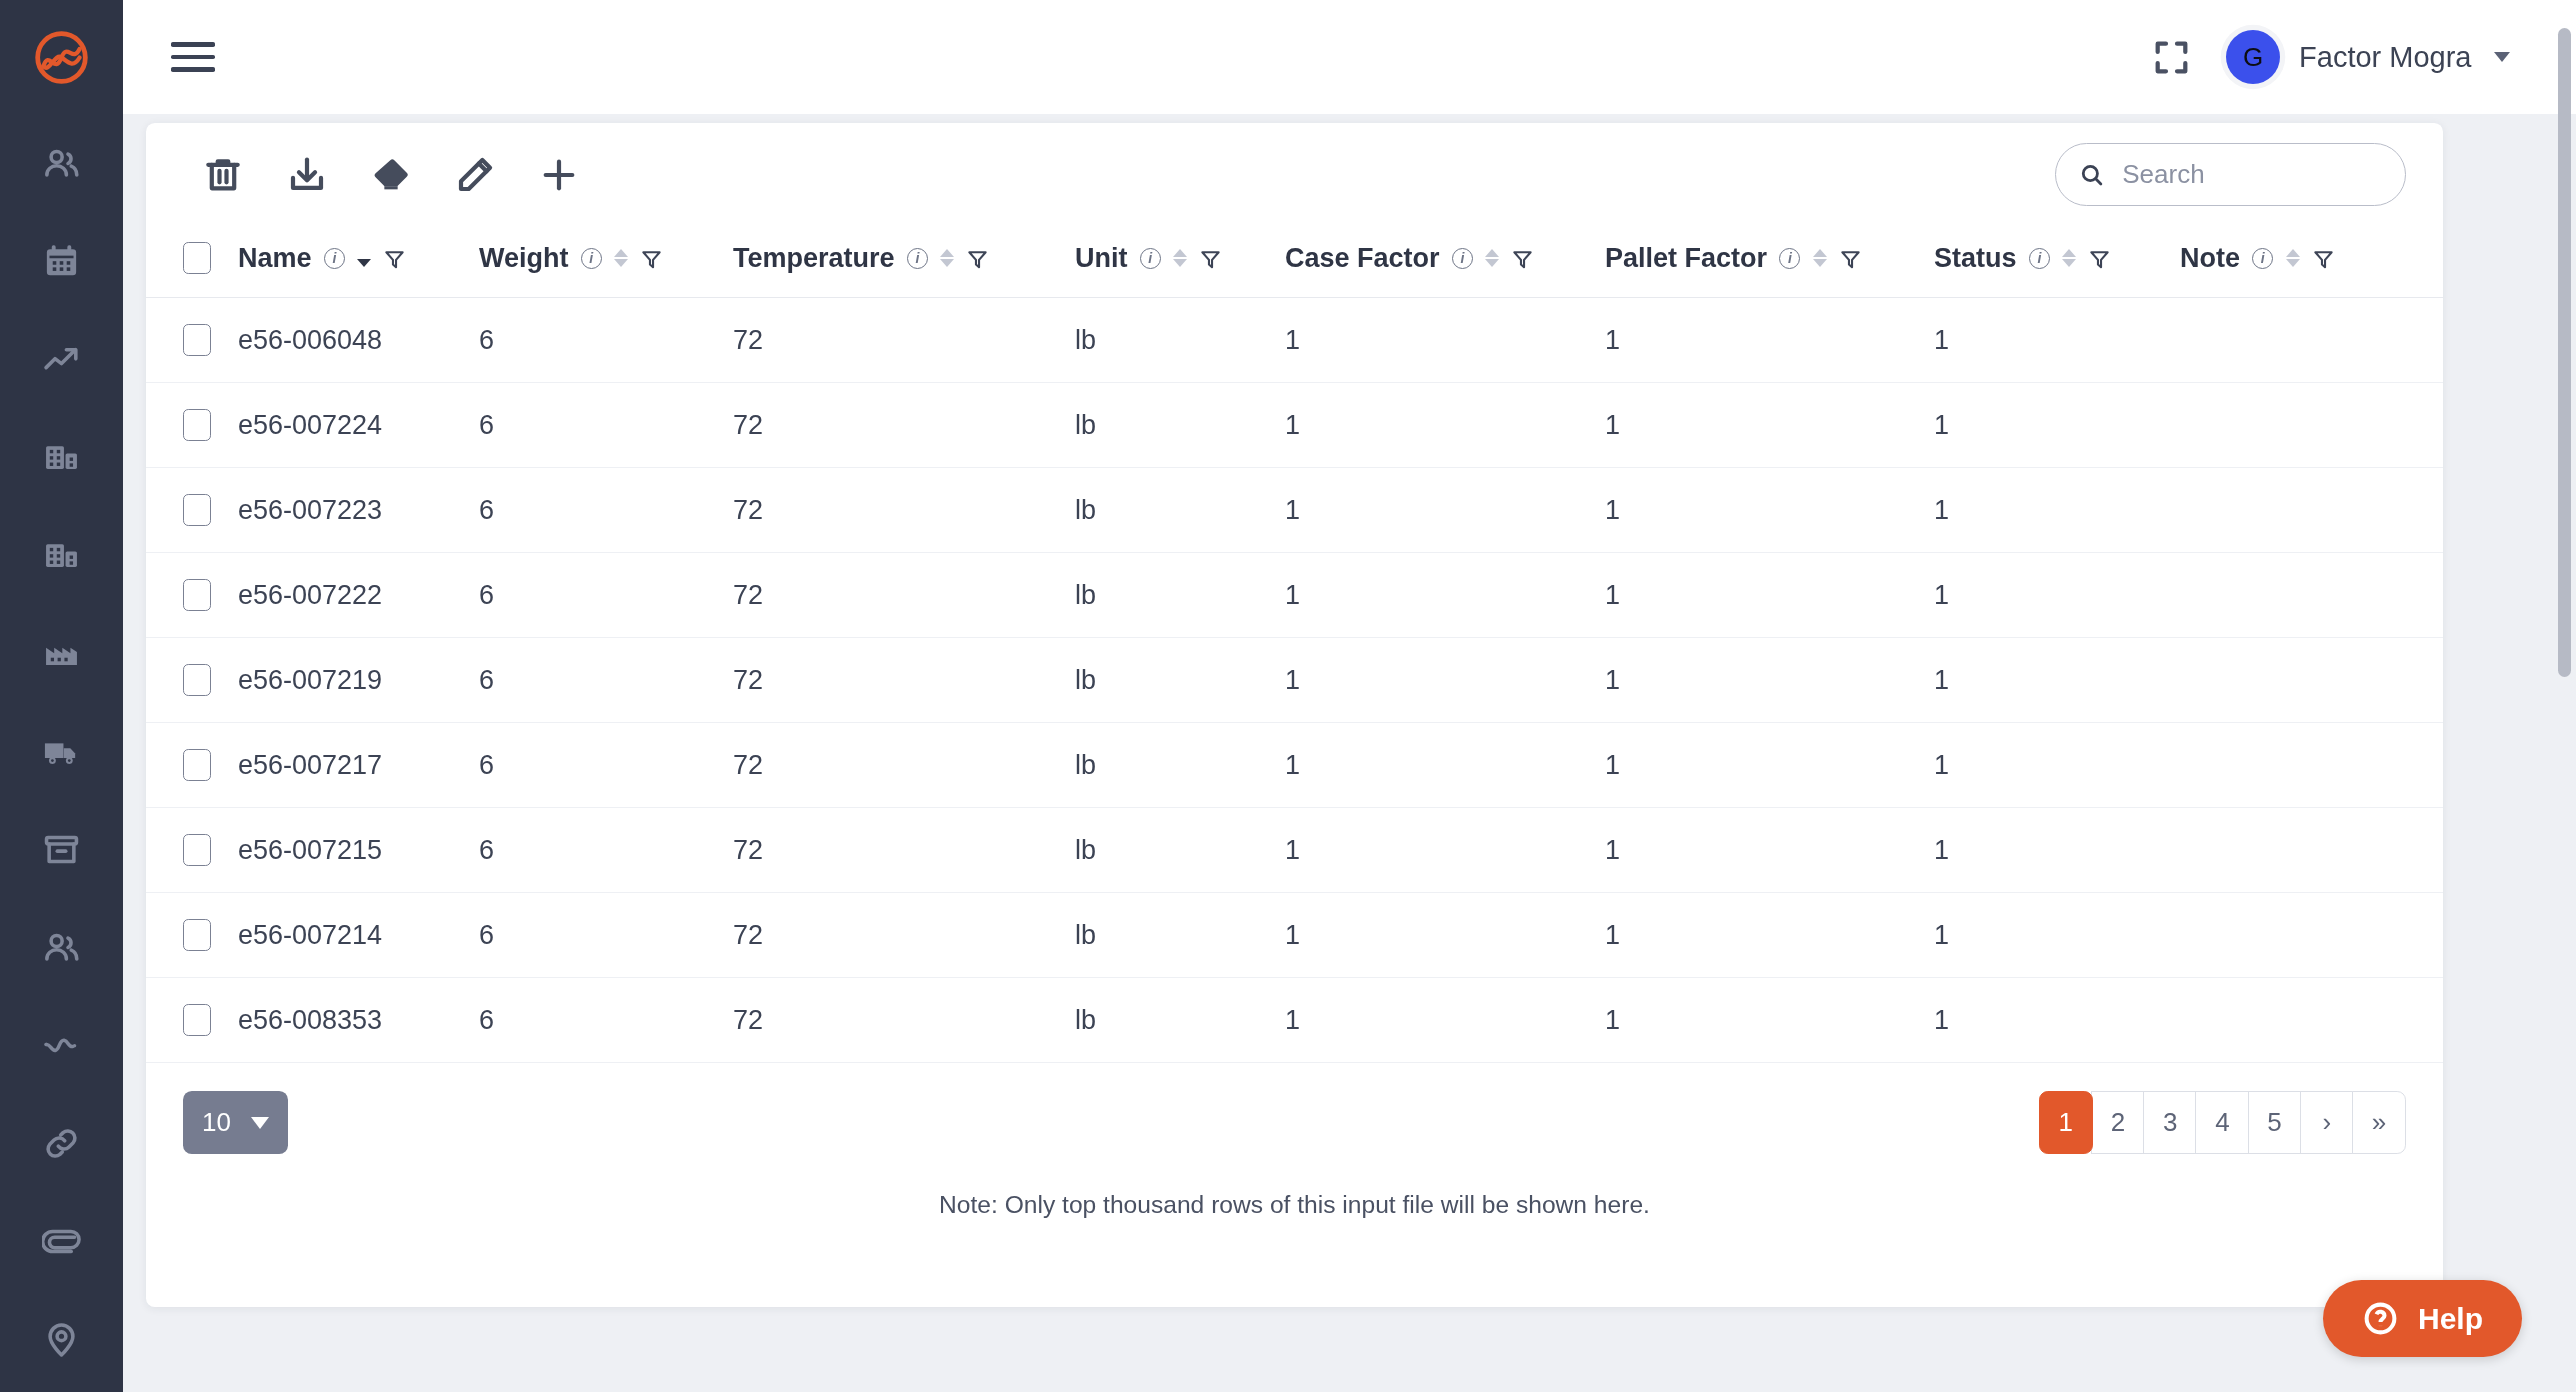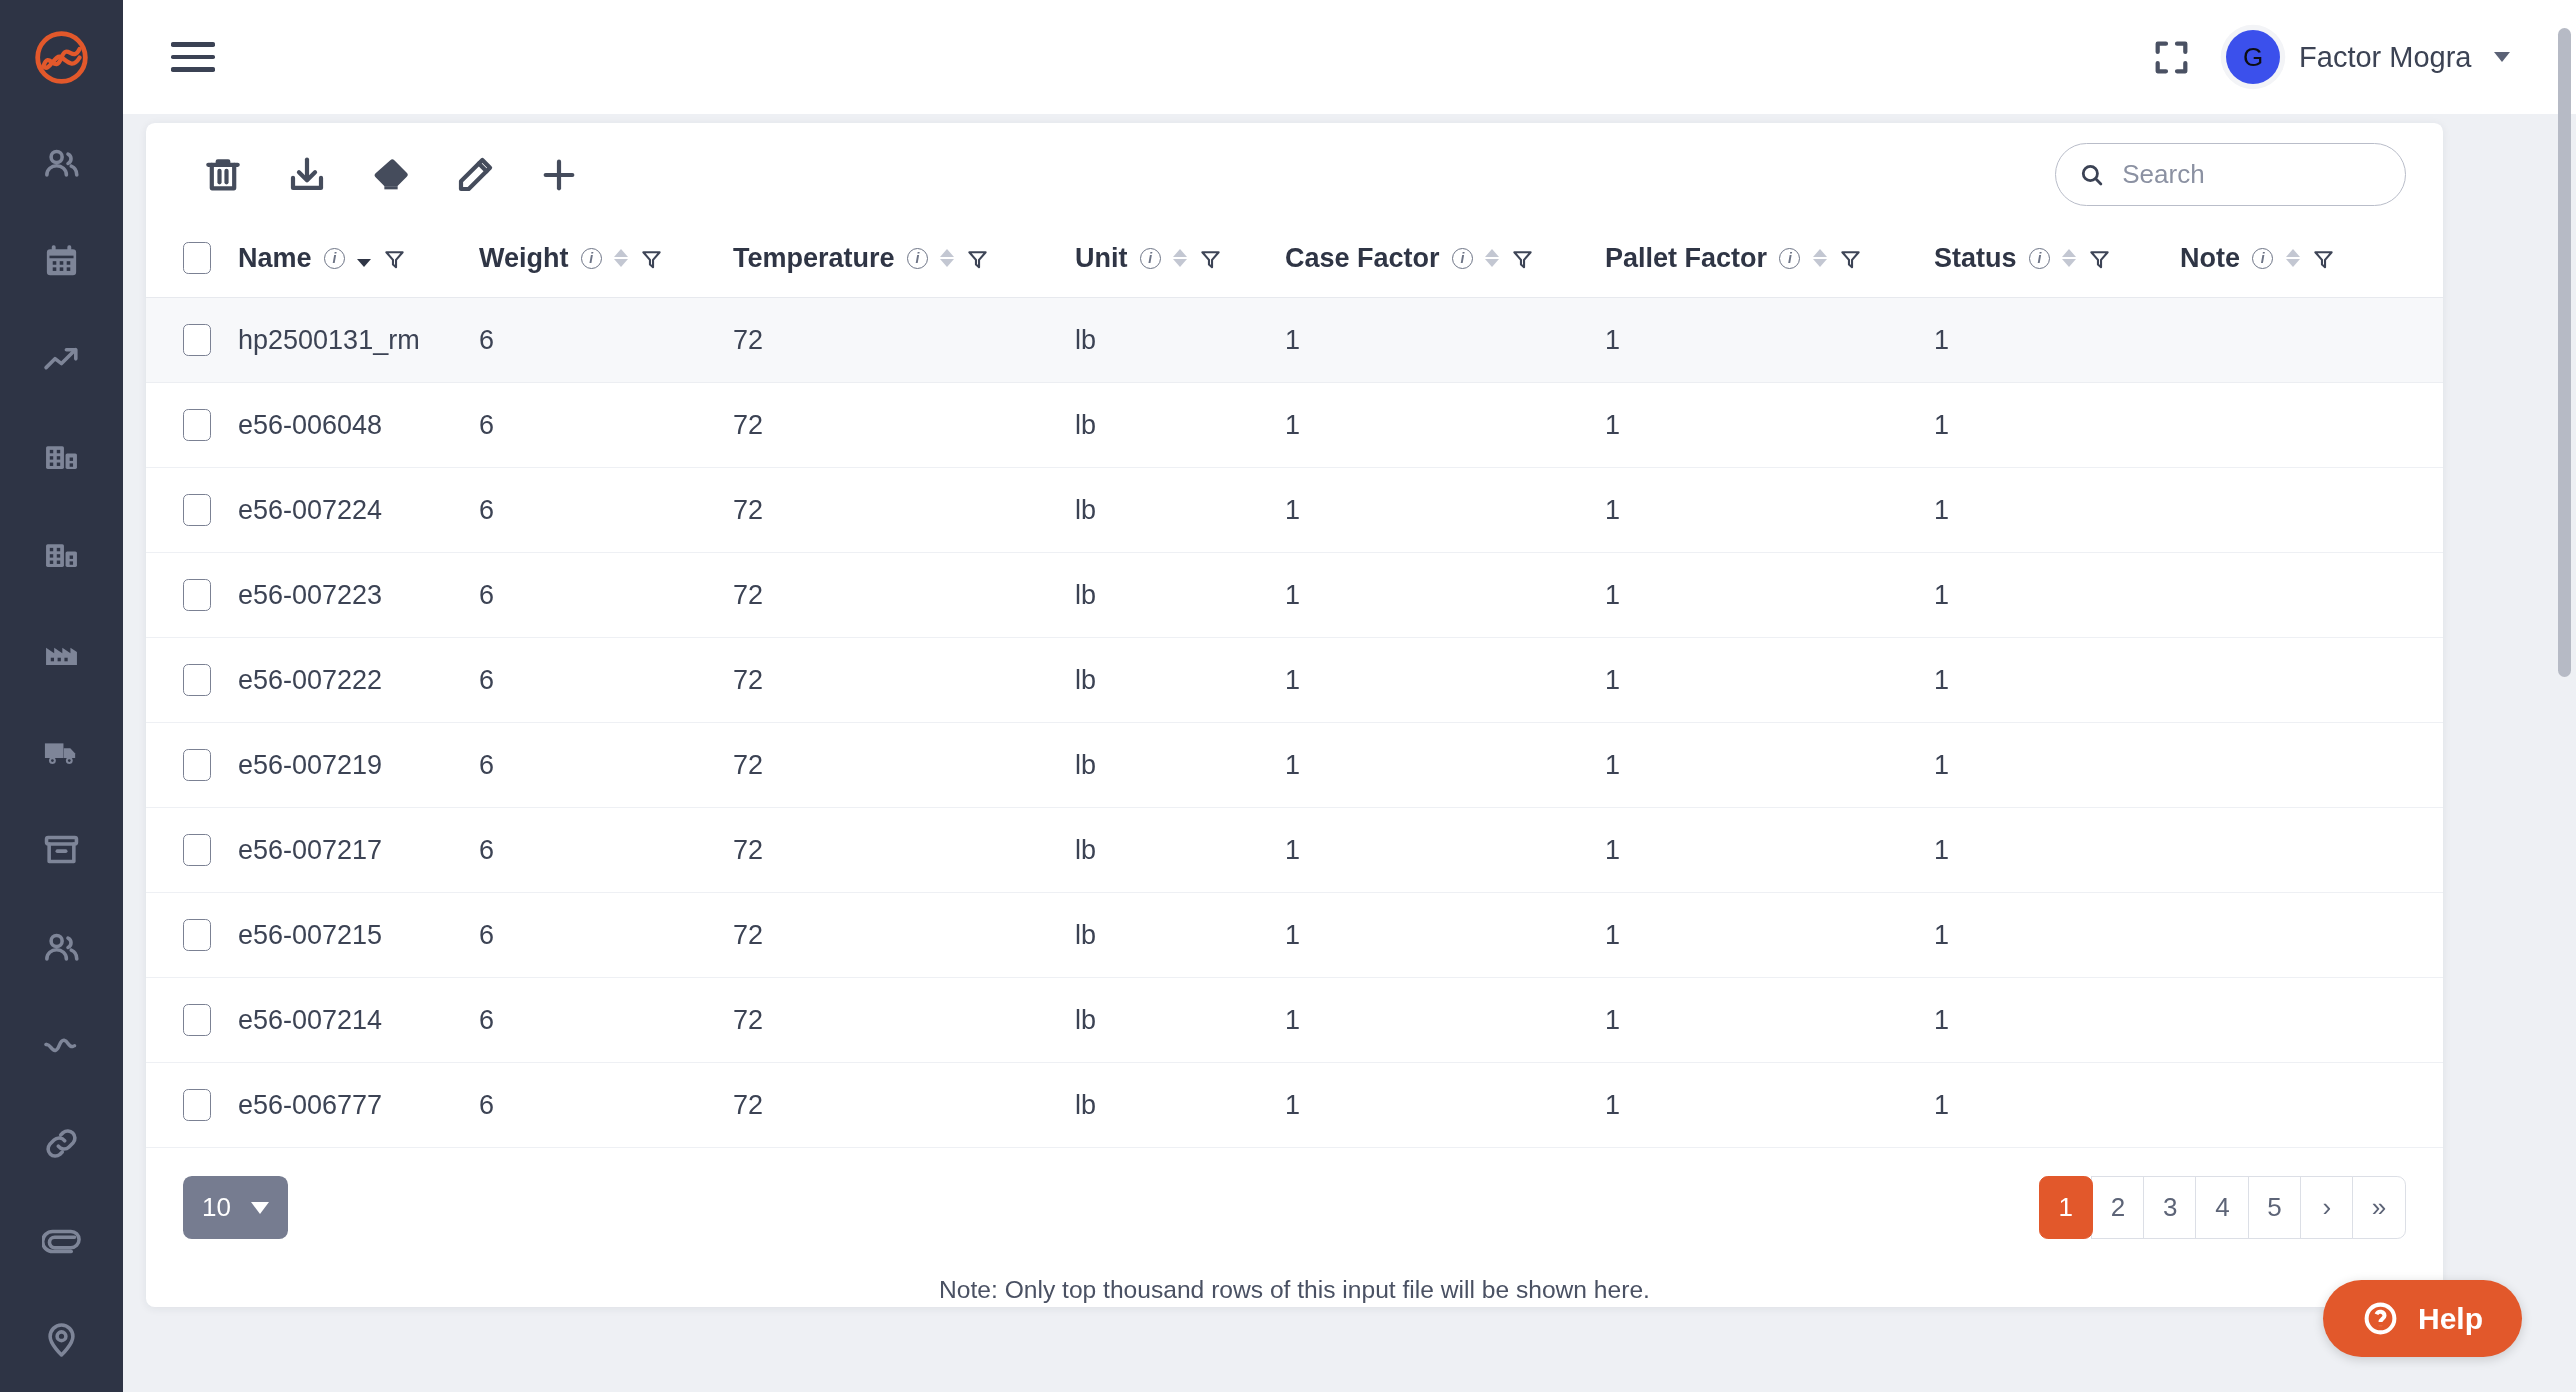--- a/index.html
+++ b/index.html
@@ -518,33 +518,20 @@
               <span class="filter-ico">
                 <svg viewBox="0 0 24 24">
                     <polygon points="3.5,4.5 20.5,4.5 13.6,12.4 13.6,20 10.4,17.2 10.4,12.4"></polygon>
                   </svg>
               </span>
             </div>
           </th>
         </tr>
       </thead>
       <tbody id="tbody">
-          <tr class="row-highlight">
-            <td class="col-chk">
-              <span class="cb"></span>
-            </td>
-            <td class="col-name">hp2500131_rm</td>
-            <td class="col-wt">6</td>
-            <td class="col-temp">72</td>
-            <td class="col-unit">lb</td>
-            <td class="col-case">1</td>
-            <td class="col-pal">1</td>
-            <td class="col-stat">1</td>
-            <td class="col-note"></td>
-          </tr>
           <tr>
             <td class="col-chk">
               <span class="cb"></span>
             </td>
             <td class="col-name">e56-006048</td>
             <td class="col-wt">6</td>
             <td class="col-temp">72</td>
             <td class="col-unit">lb</td>
             <td class="col-case">1</td>
             <td class="col-pal">1</td>
@@ -639,21 +626,21 @@
             <td class="col-unit">lb</td>
             <td class="col-case">1</td>
             <td class="col-pal">1</td>
             <td class="col-stat">1</td>
             <td class="col-note"></td>
           </tr>
           <tr>
             <td class="col-chk">
               <span class="cb"></span>
             </td>
-            <td class="col-name">e56-006777</td>
+            <td class="col-name">e56-008353</td>
             <td class="col-wt">6</td>
             <td class="col-temp">72</td>
             <td class="col-unit">lb</td>
             <td class="col-case">1</td>
             <td class="col-pal">1</td>
             <td class="col-stat">1</td>
             <td class="col-note"></td>
           </tr>
         </tbody>
     </table>

